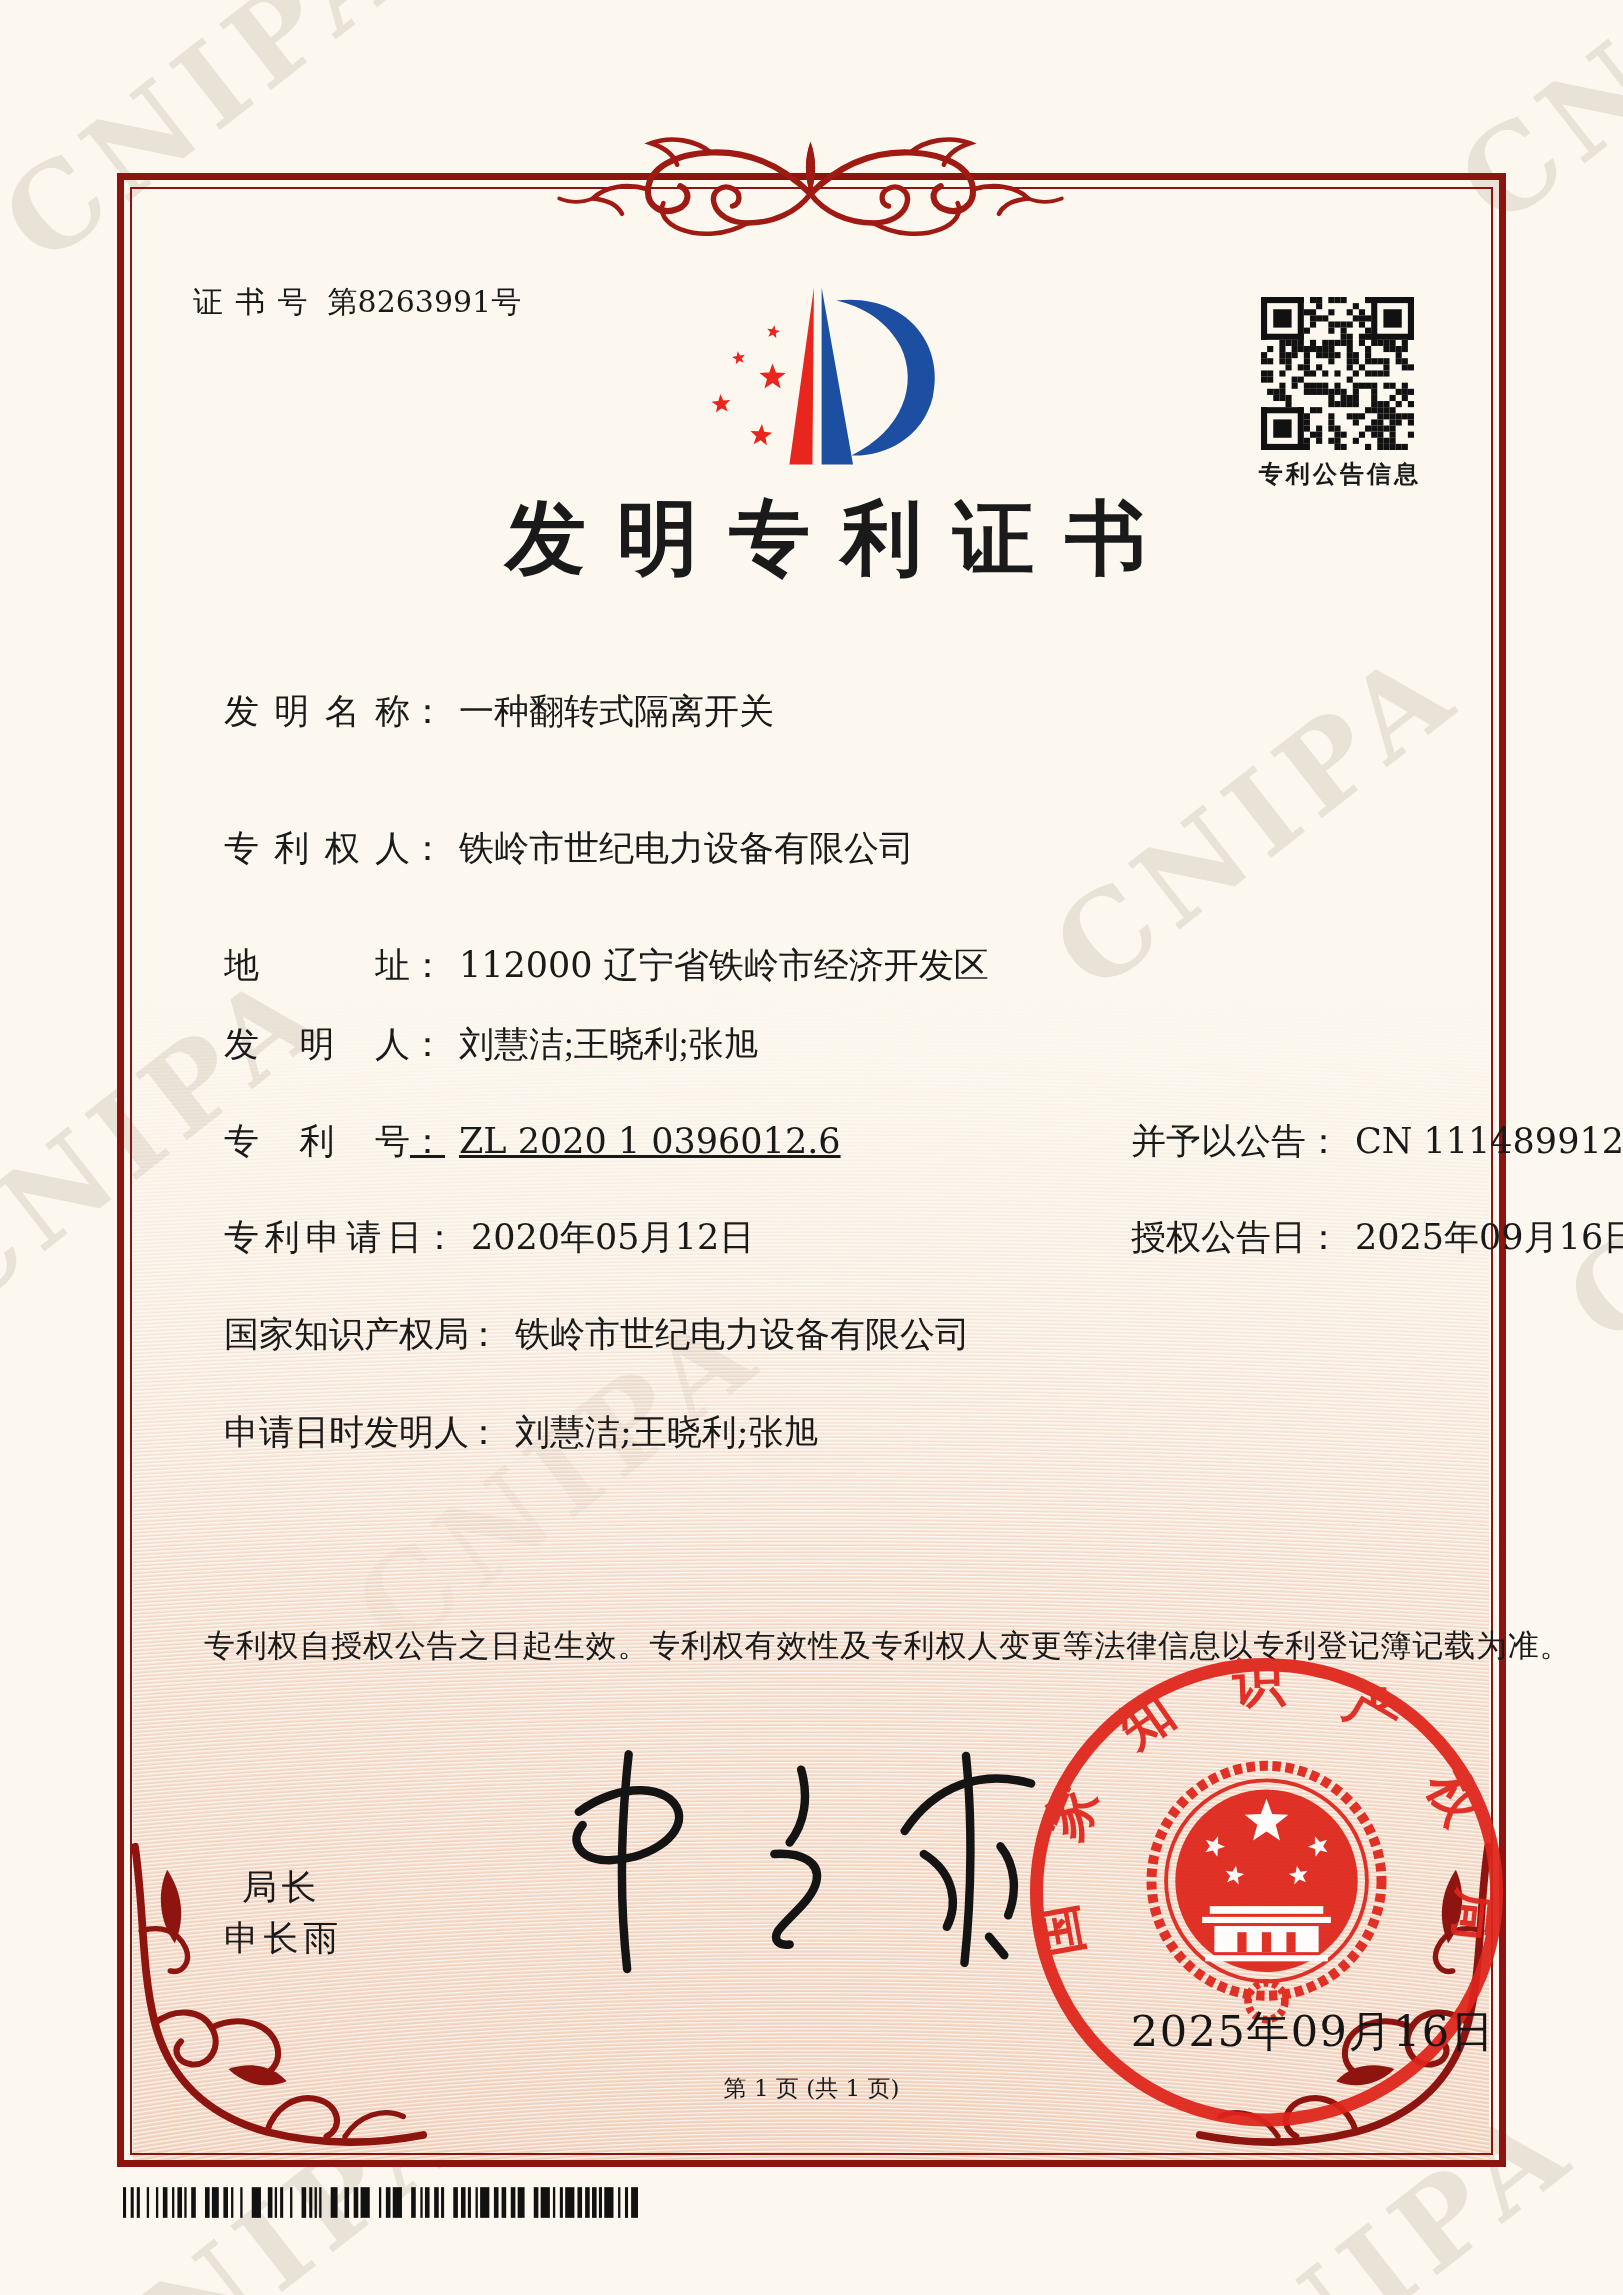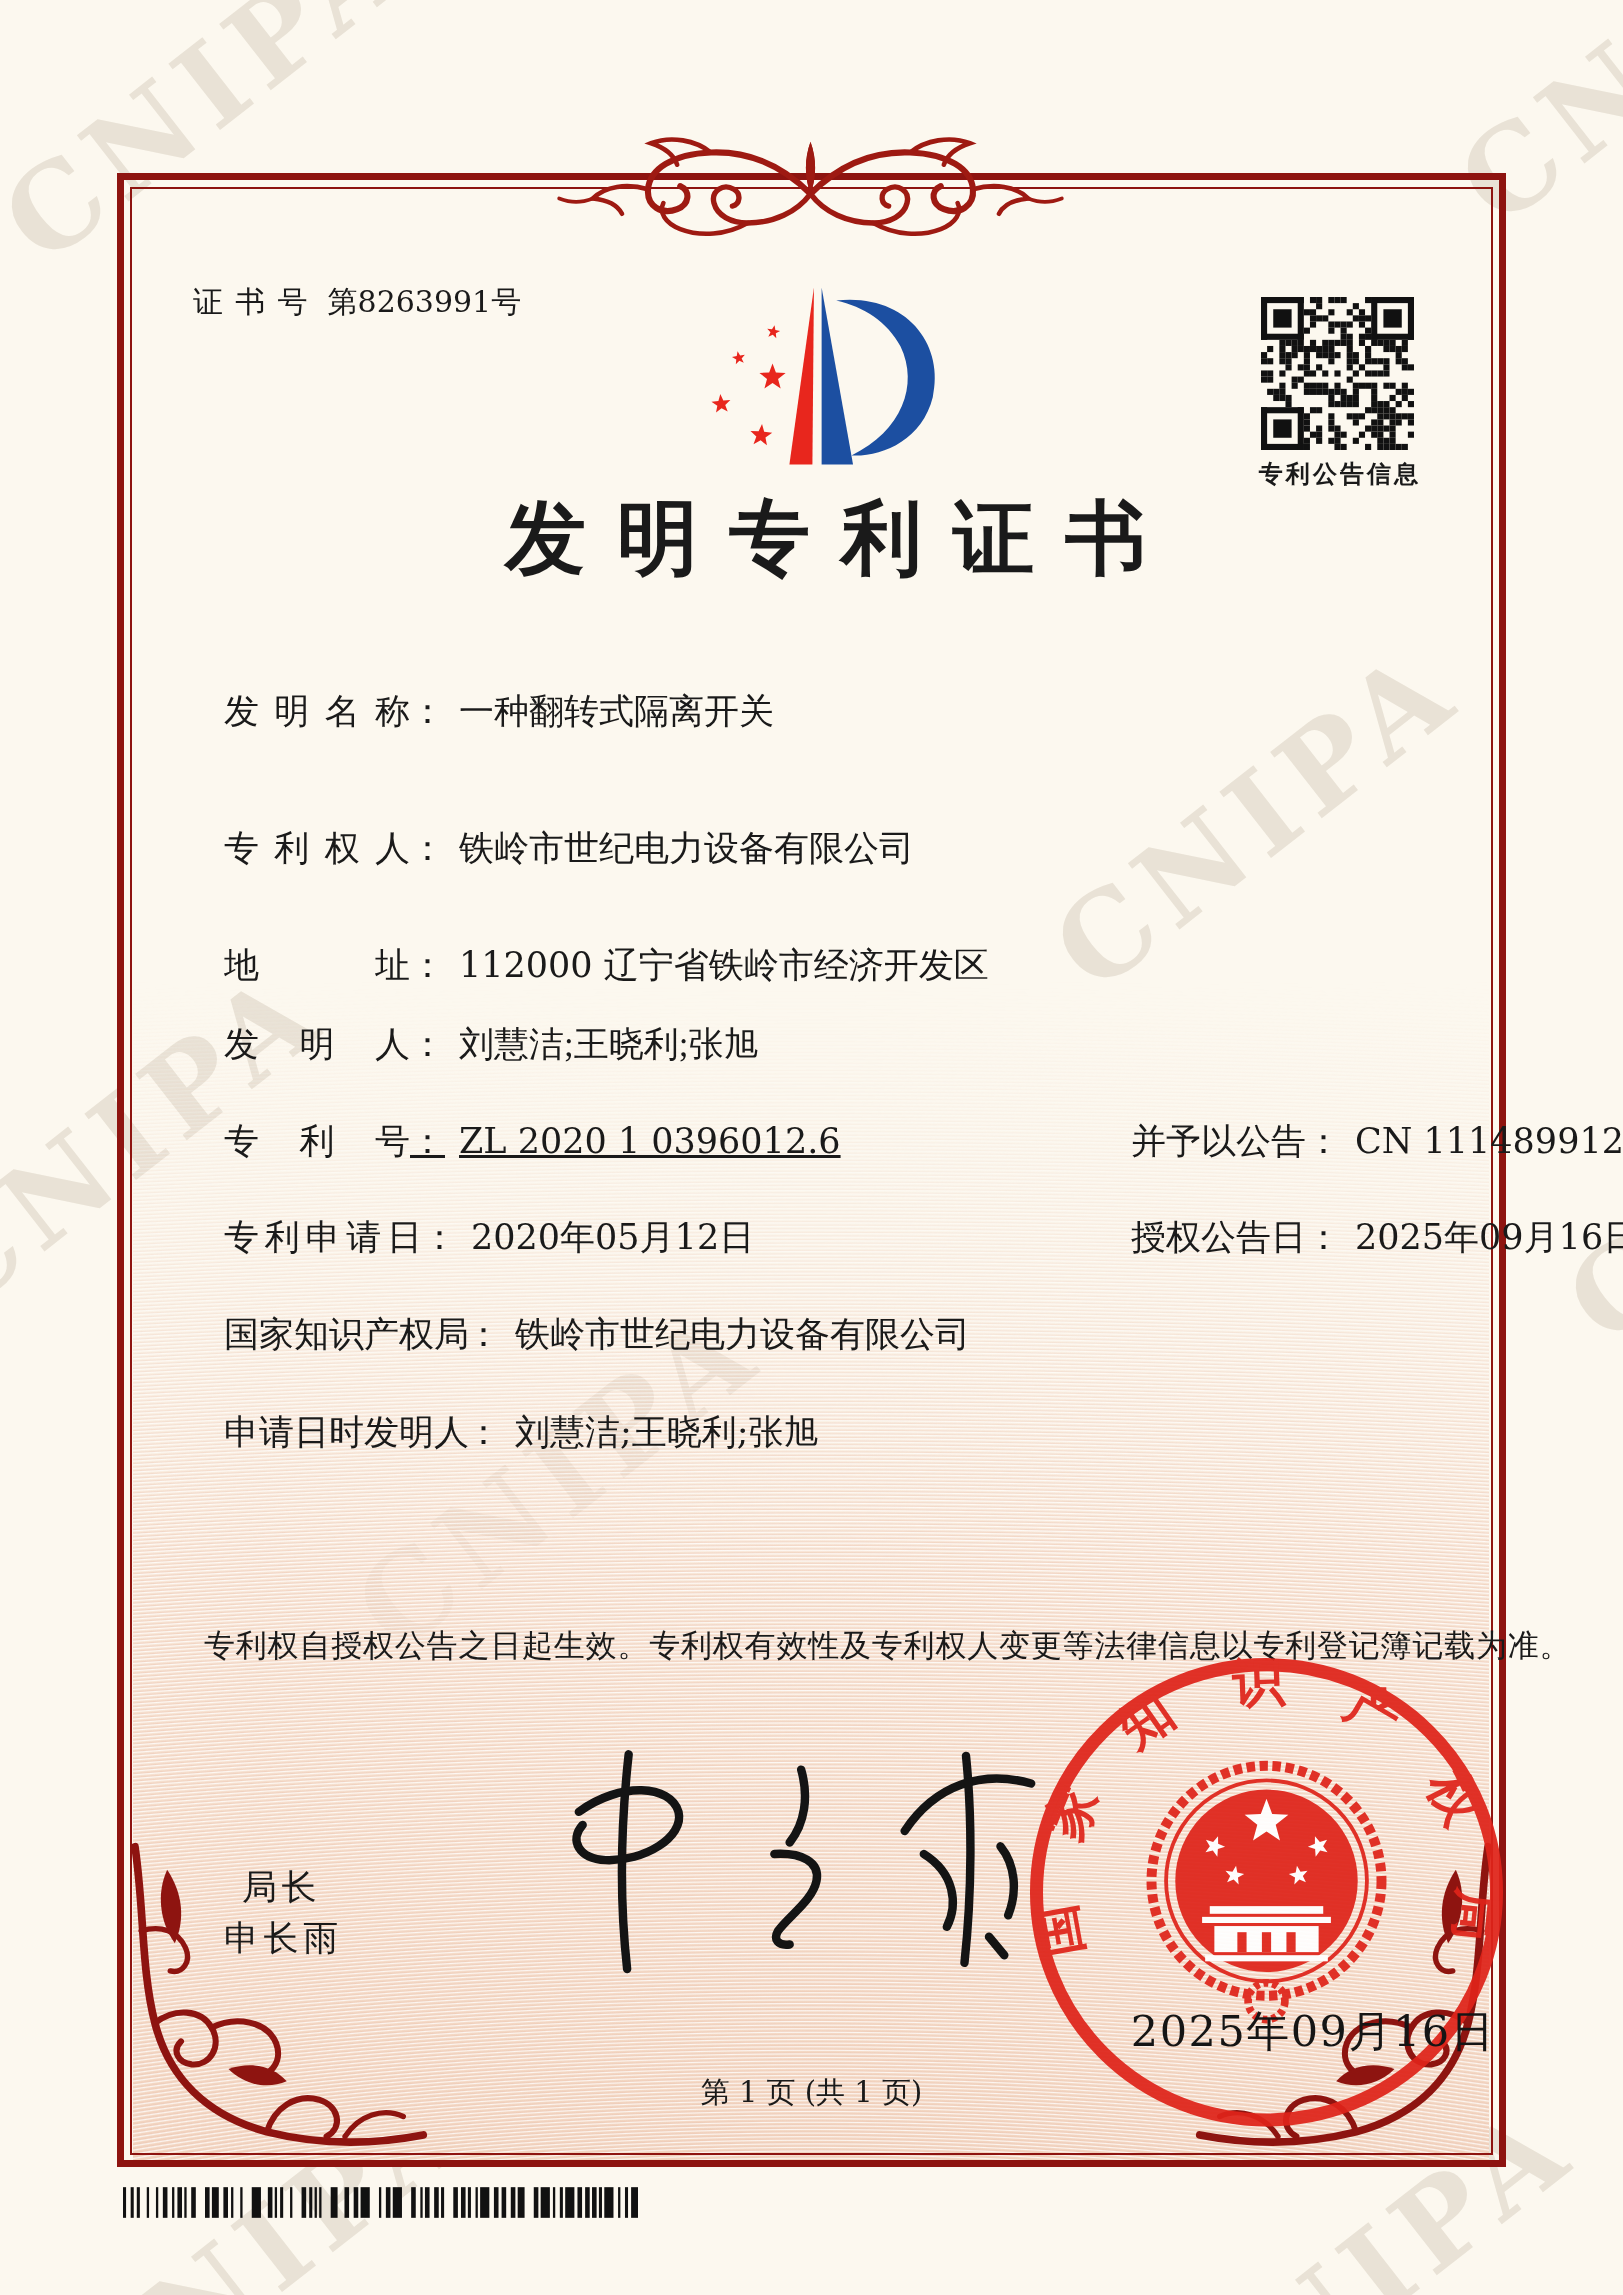--- a/index.html
+++ b/index.html
@@ -35,21 +35,21 @@
          font-size:81px;font-weight:600;letter-spacing:31px;padding-left:31px;box-sizing:border-box;}
   .field{position:absolute;left:224px;font-size:35px;white-space:nowrap;}
   .field .flabel{display:inline-block;text-align:justify;text-align-last:justify;vertical-align:bottom;}
   .w4{width:186px;} .w7{width:242px;}
   .fvalue{margin-left:14px;}
   .fright{position:absolute;left:907px;top:0;}
   .body-line{position:absolute;font-size:31px;letter-spacing:0.8px;white-space:nowrap;}
   .director{position:absolute;left:224px;font-size:35px;letter-spacing:4.6px;}
   .seal-date{position:absolute;left:1083px;top:2003px;width:460px;text-align:center;
              font-size:43px;color:#151515;letter-spacing:1.5px;z-index:6;}
-  .footer{position:absolute;left:0;top:2073px;width:1623px;text-align:center;font-size:29px;}
+  .footer{position:absolute;left:0;top:2073px;width:1623px;text-align:center;font-size:23px;}
   .abs{position:absolute;}
   svg{display:block;}
 </style>
 </head>
 <body>
 
 <div class="page">
 
   <div class="wm" style="left:-31px;top:23px;">CNIPA</div>
   <div class="wm" style="left:1425px;top:-15.3px;">CNIPA</div>

